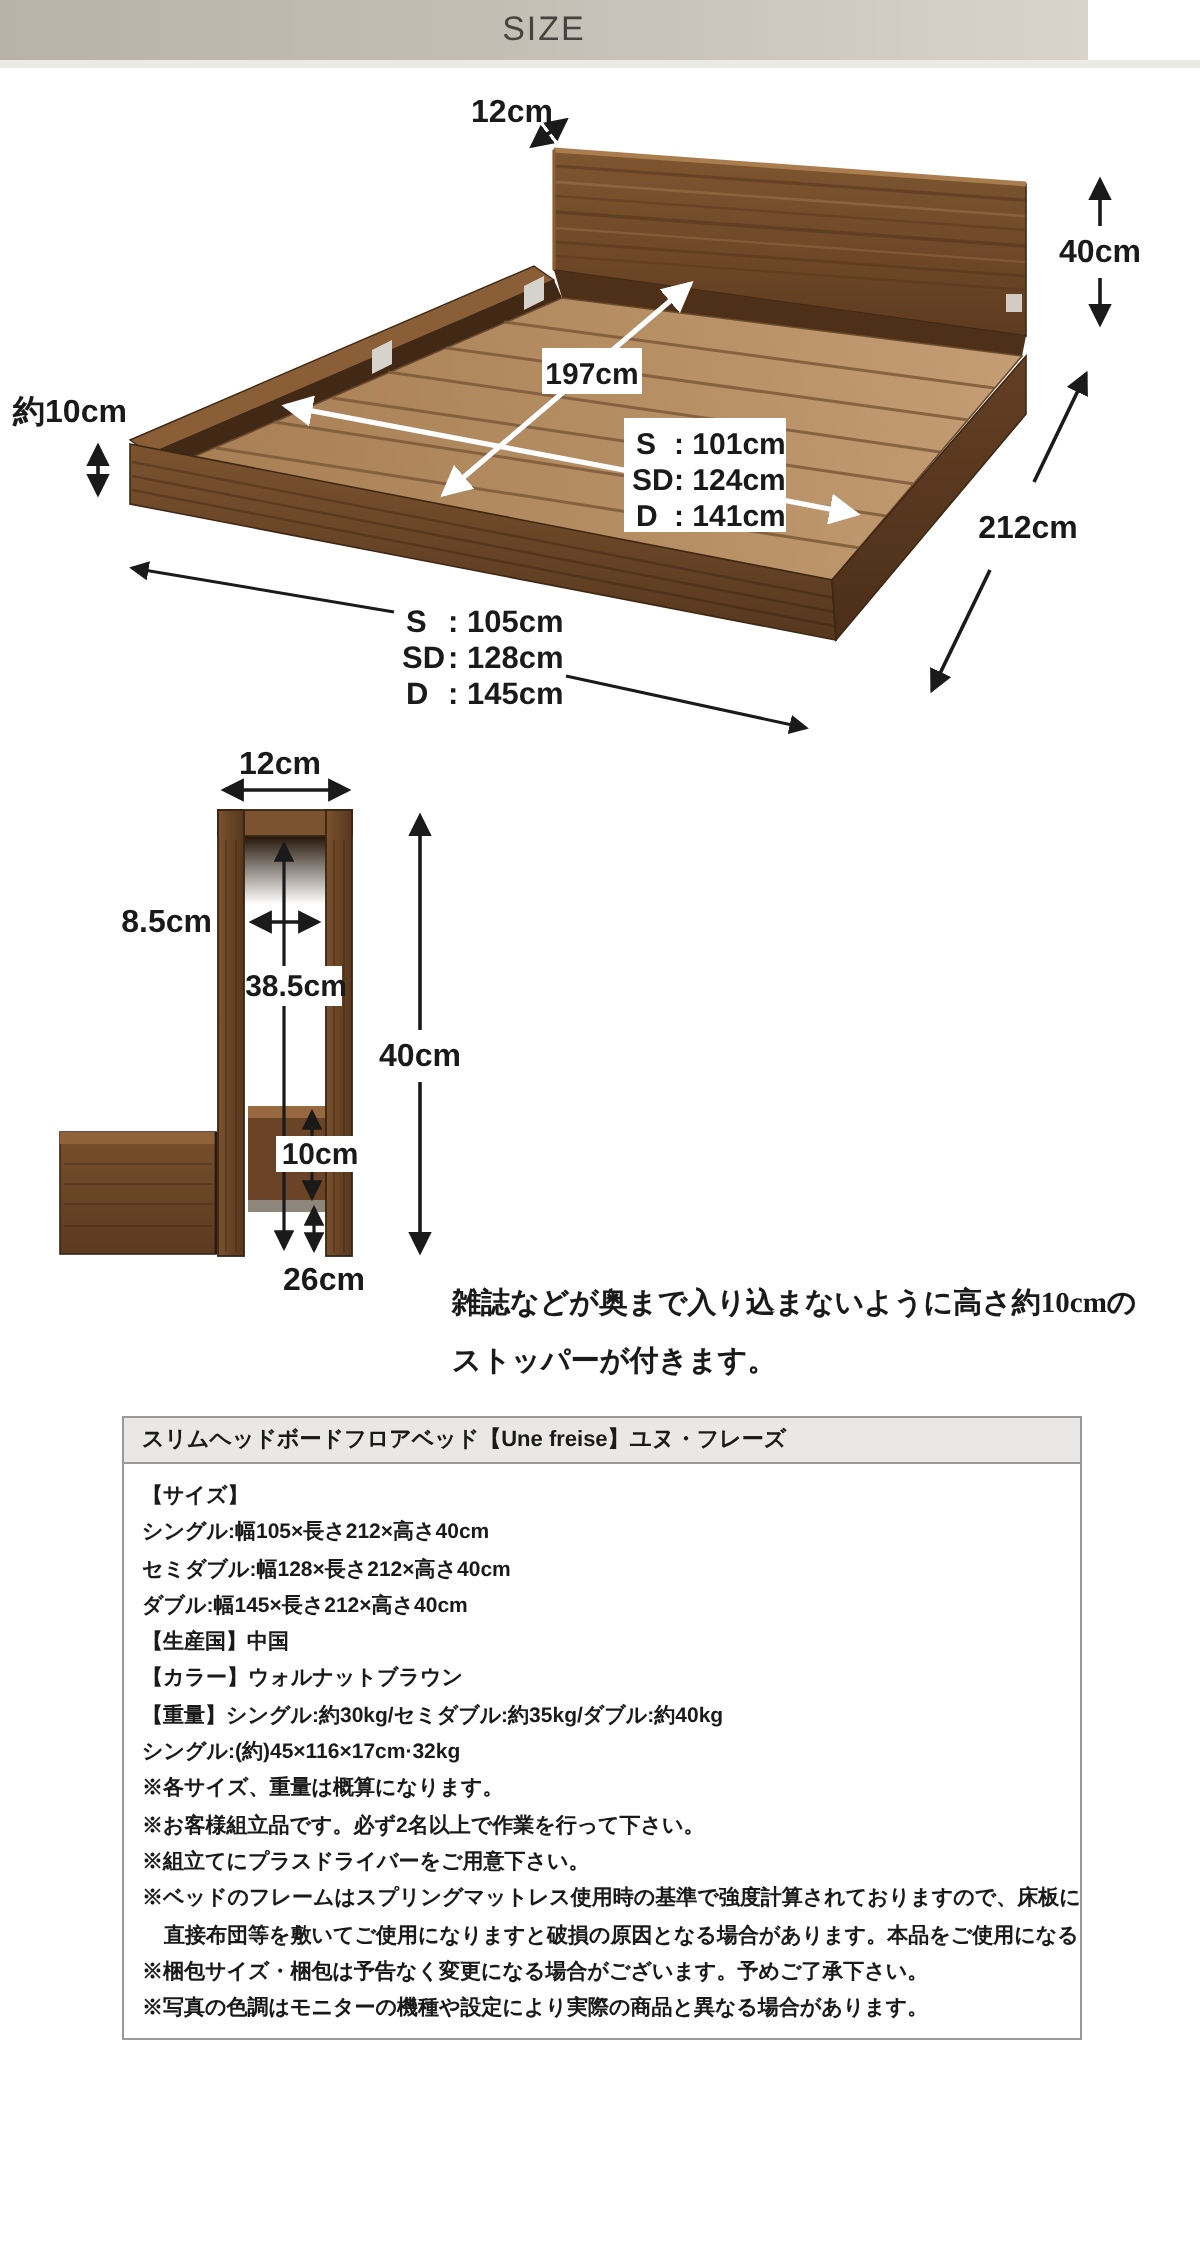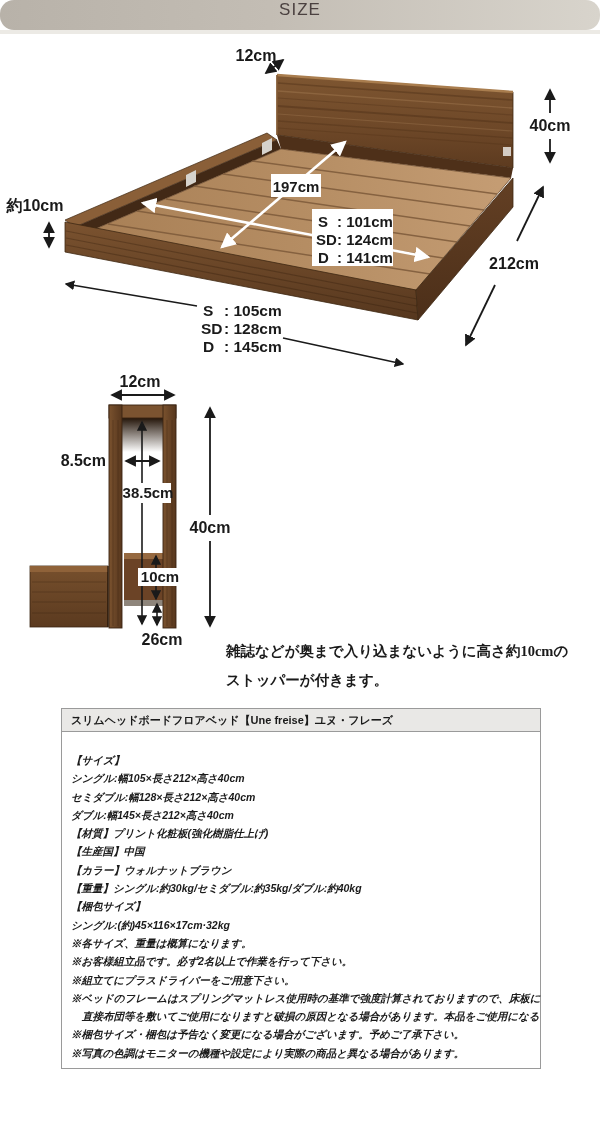--- a/index.html
+++ b/index.html
@@ -1,30 +1,30 @@
 <!DOCTYPE html>
 <html><head>
 <meta charset="utf-8">
 <style>
   html,body{margin:0;padding:0;background:#fff;}
   .page{position:relative;width:600px;height:1127px;background:#fff;overflow:hidden;
         font-family:"Liberation Sans",sans-serif;color:#1a1a1a;}
   
-  .size-header{position:absolute;left:0;top:0;width:600px;height:30px;
+  .size-header{position:absolute;left:0;top:0;width:544px;height:30px;
     background:linear-gradient(90deg,#b8b2a9 0%,#c3bdb4 45%,#d8d4cc 100%);
-    display:flex;justify-content:center;border-radius:14px;}
+    display:flex;align-items:center;justify-content:center;}
   .size-header .strip{position:absolute;left:0;bottom:-4px;width:600px;height:4px;background:#eceae5;}
   .size-title{font-size:17px;letter-spacing:1px;color:#4b4140;}
   svg text{font-family:"Liberation Sans",sans-serif;fill:#1a1a1a;font-weight:600;}
   
   .spec{position:absolute;left:61px;top:708px;width:480px;box-sizing:border-box;
         border:1px solid #9a9a9a;background:#fff;}
   .spec-title{background:#e9e8e6;border-bottom:1px solid #9a9a9a;
         font-size:11px;font-weight:bold;padding:5px 9px 4px 9px;line-height:13px;}
-  .spec-body{padding:19px 10px 6px 9px;font-style:italic;}
+  .spec-body{padding:7px 10px 6px 9px;}
   .spec-line{font-size:10.5px;font-weight:bold;line-height:18.3px;white-space:nowrap;}
   .spec-line.indent{padding-left:11px;}
   .caption-font{font-family:"Liberation Serif",serif;}
 </style>
 </head>
 <body>
 
 <div class="page">
 
   <div class="size-header">
@@ -254,25 +254,23 @@
     </g>
   </svg>
 
   <div class="spec">
     <div class="spec-title">スリムヘッドボードフロアベッド【Une freise】ユヌ・フレーズ</div>
     <div class="spec-body">
       <div class="spec-line">【サイズ】</div>
       <div class="spec-line">シングル:幅105×長さ212×高さ40cm</div>
       <div class="spec-line">セミダブル:幅128×長さ212×高さ40cm</div>
       <div class="spec-line">ダブル:幅145×長さ212×高さ40cm</div>
-      <div class="spec-line">【材質】プリント化粧板(強化樹脂仕上げ)</div>
       <div class="spec-line">【生産国】中国</div>
       <div class="spec-line">【カラー】ウォルナットブラウン</div>
       <div class="spec-line">【重量】シングル:約30kg/セミダブル:約35kg/ダブル:約40kg</div>
-      <div class="spec-line">【梱包サイズ】</div>
       <div class="spec-line">シングル:(約)45×116×17cm·32kg</div>
       <div class="spec-line">※各サイズ、重量は概算になります。</div>
       <div class="spec-line">※お客様組立品です。必ず2名以上で作業を行って下さい。</div>
       <div class="spec-line">※組立てにプラスドライバーをご用意下さい。</div>
       <div class="spec-line">※ベッドのフレームはスプリングマットレス使用時の基準で強度計算されておりますので、床板に</div>
       <div class="spec-line indent">直接布団等を敷いてご使用になりますと破損の原因となる場合があります。本品をご使用になる</div>
       <div class="spec-line">※梱包サイズ・梱包は予告なく変更になる場合がございます。予めご了承下さい。</div>
       <div class="spec-line">※写真の色調はモニターの機種や設定により実際の商品と異なる場合があります。</div>
     </div>
   </div>

